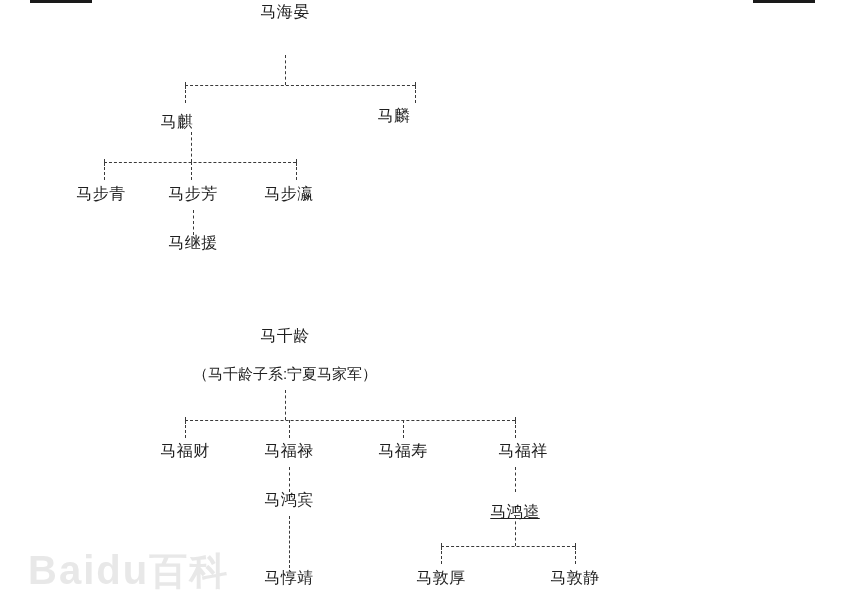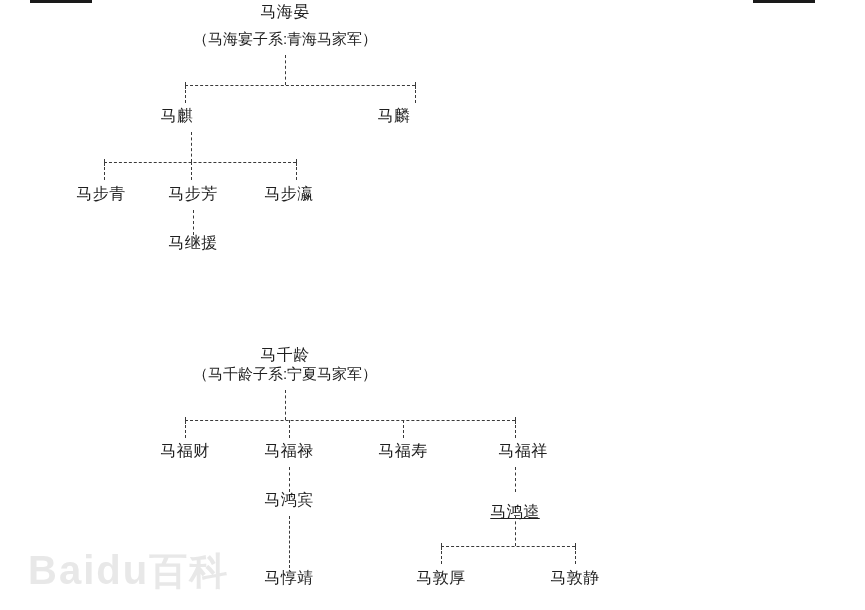--- a/index.html
+++ b/index.html
@@ -98,49 +98,48 @@
 </style>
 </head>
 <body>
 
 <div class="canvas">
 
   <div class="topbar-left"></div>
   <div class="topbar-right"></div>
 
   <div class="node centered" style="left:285px; top:2px;">马海晏</div>
-  <div class="sub" style="left:285px; top:29px;">（马海宴子系:青海马家军）</div>
 
   <div class="vline" style="left:285px; top:55px; height:30px;"></div>
 
   <div class="hline" style="left:185px; top:85px; width:230px;"></div>
   <div class="tick" style="left:185px; top:82px;"></div>
   <div class="tick" style="left:415px; top:82px;"></div>
   <div class="vline" style="left:185px; top:85px; height:18px;"></div>
   <div class="vline" style="left:415px; top:85px; height:18px;"></div>
 
-  <div class="node centered" style="left:177px; top:106px;text-align:center;">马麒</div>
+  <div class="node centered" style="left:177px; top:112px;text-align:center;">马麒</div>
   <div class="node centered" style="left:394px; top:106px;">马麟</div>
 
   <div class="vline" style="left:191px; top:132px; height:30px;"></div>
   <div class="hline" style="left:104px; top:162px; width:192px;"></div>
   <div class="tick" style="left:104px; top:159px;"></div>
   <div class="tick" style="left:296px; top:159px;"></div>
   <div class="vline" style="left:104px; top:162px; height:18px;"></div>
   <div class="vline" style="left:191px; top:162px; height:18px;"></div>
   <div class="vline" style="left:296px; top:162px; height:18px;"></div>
 
   <div class="node centered" style="left:101px; top:184px;">马步青</div>
   <div class="node centered" style="left:193px; top:184px;">马步芳</div>
   <div class="node centered" style="left:289px; top:184px;">马步瀛</div>
 
   <div class="vline" style="left:193px; top:210px; height:25px;"></div>
   <div class="node centered" style="left:193px; top:233px;text-align:right;">马继援</div>
 
-  <div class="node centered" style="left:285px; top:345px;">马千龄</div>
+  <div class="node centered" style="left:285px; top:326px;">马千龄</div>
   <div class="sub" style="left:285px; top:364px;">（马千龄子系:宁夏马家军）</div>
 
   <div class="vline" style="left:285px; top:390px; height:30px;"></div>
   <div class="hline" style="left:185px; top:420px; width:330px;"></div>
   <div class="tick" style="left:185px; top:417px;"></div>
   <div class="tick" style="left:515px; top:417px;"></div>
   <div class="vline" style="left:185px; top:420px; height:18px;"></div>
   <div class="vline" style="left:289px; top:420px; height:18px;"></div>
   <div class="vline" style="left:403px; top:420px; height:18px;"></div>
   <div class="vline" style="left:515px; top:420px; height:18px;"></div>

